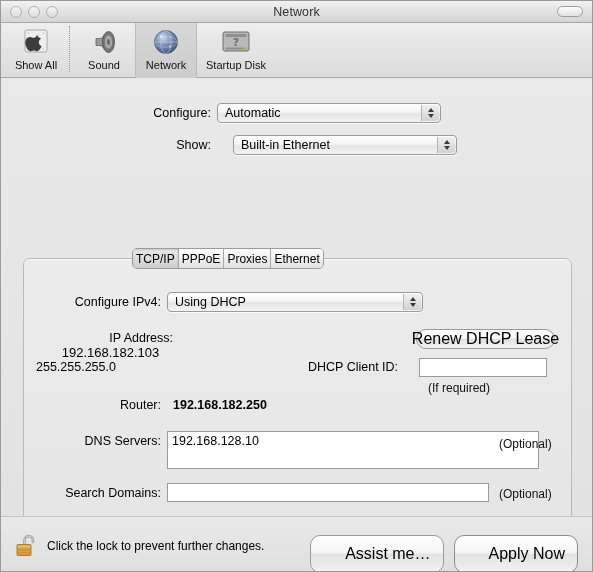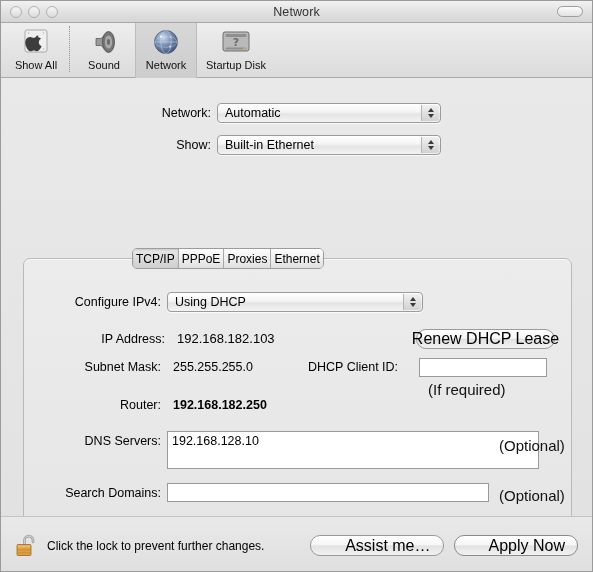--- a/index.html
+++ b/index.html
@@ -238,21 +238,21 @@
     width: 19px; height: 19px;
     border-radius: 50%;
     border: 1px solid #949494;
     background: linear-gradient(to bottom, #fbfbfb, #dedede);
     display: flex; align-items: center; justify-content: center;
     font-size: 12px; color: #555;
     box-sizing: border-box;
   }
 
   .small {
-    font-size: 15px;
+    font-size: 12px;
     color: #111;
   }
 
   
   .bottombar {
     position: relative;
     height: 56px;
     background: linear-gradient(to bottom, #e9e9e9, #dfdfdf);
     border-top: 1px solid #c3c3c3;
   }
@@ -265,21 +265,21 @@
     gap: 8px;
   }
   .lock-text { font-size: 12px; color: #000; }
   .bottom-buttons {
     position: absolute;
     right: 14px;
     top: 18px;
     display: flex;
     gap: 10px;
   }
-  .btn-wide { min-width: 100px; height: 21px; padding-left: 34px; }
+  .btn-wide { min-width: 100px; height: 38px; padding-left: 34px; }
   .btn-default {
     border-color: #8a8a8a;
   }
 </style>
 </head>
 <body>
 
 <div id="window">
 
   <div class="titlebar">
@@ -357,33 +357,33 @@
           <rect x="24" y="19.6" width="2.6" height="1.8" fill="#d8b13a"></rect>
         </svg>
       </div>
       <div class="tb-label">Startup Disk</div>
     </div>
   </div>
 
   <div class="content">
 
     <div class="row" style="position:absolute; left:0; top:25px;">
-      <div class="lbl" style="width:210px;">Network:</div>
+      <div class="lbl" style="width:210px;">Configure:</div>
       <div class="popup" style="width:224px; margin-left:6px;">
         <span class="val">Automatic</span>
         <span class="arrows">
           <span class="ar-up"></span>
             <span class="ar-dn"></span>
         </span>
       </div>
     </div>
 
     <div class="row" style="position:absolute; left:0; top:57px;">
       <div class="lbl" style="width:210px;">Show:</div>
-      <div class="popup" style="width:224px; margin-left:6px;">
+      <div class="popup" style="width:224px; margin-left:22px;">
         <span class="val">Built-in Ethernet</span>
         <span class="arrows">
           <span class="ar-up"></span>
             <span class="ar-dn"></span>
         </span>
       </div>
     </div>
 
     <div class="groupbox">
 
@@ -398,28 +398,27 @@
         <div class="lbl" style="width:137px;">Configure IPv4:</div>
         <div class="popup" style="width:256px; margin-left:6px;">
           <span class="val">Using DHCP</span>
           <span class="arrows">
             <span class="ar-up"></span>
               <span class="ar-dn"></span>
           </span>
         </div>
       </div>
 
-      <div class="row" style="position:absolute; left:4px; top:72px;">
+      <div class="row" style="position:absolute; left:12px; top:72px;flex-direction:column;">
         <div class="lbl" style="width:137px;">IP Address:</div>
         <div style="margin-left:12px; font-size:13px;">192.168.182.103</div>
       </div>
       <div class="capsule" style="position:absolute; left:392px; top:70px; width:139px;">Renew DHCP Lease</div>
 
       <div class="row" style="position:absolute; left:0; top:101px;">
-        <div class="lbl" style="width:137px;">Subnet Mask:</div>
         <div style="margin-left:12px; font-size:12.5px;">255.255.255.0</div>
       </div>
       <div style="position:absolute; left:284px; top:101px; font-size:12.5px;">DHCP Client ID:</div>
       <div class="tfield" style="position:absolute; left:395px; top:99px; width:128px; height:19px;"></div>
       <div class="small" style="position:absolute; left:404px; top:122px;">(If required)</div>
 
       <div class="row" style="position:absolute; left:0; top:139px;">
         <div class="lbl" style="width:137px;">Router:</div>
         <div style="margin-left:12px; font-size:12.5px;font-weight:bold;">192.168.182.250</div>
       </div>

